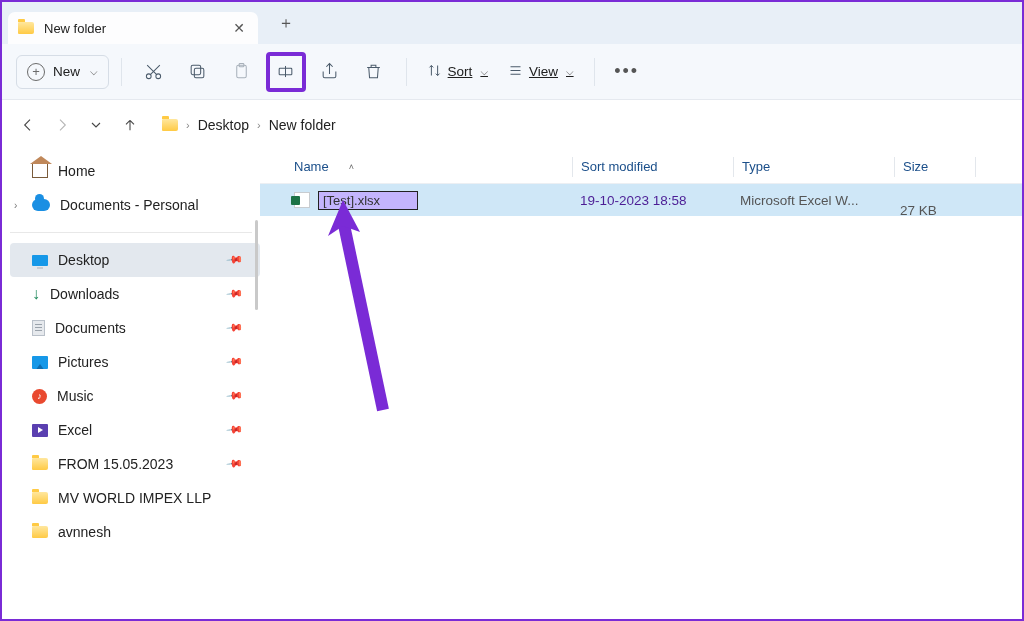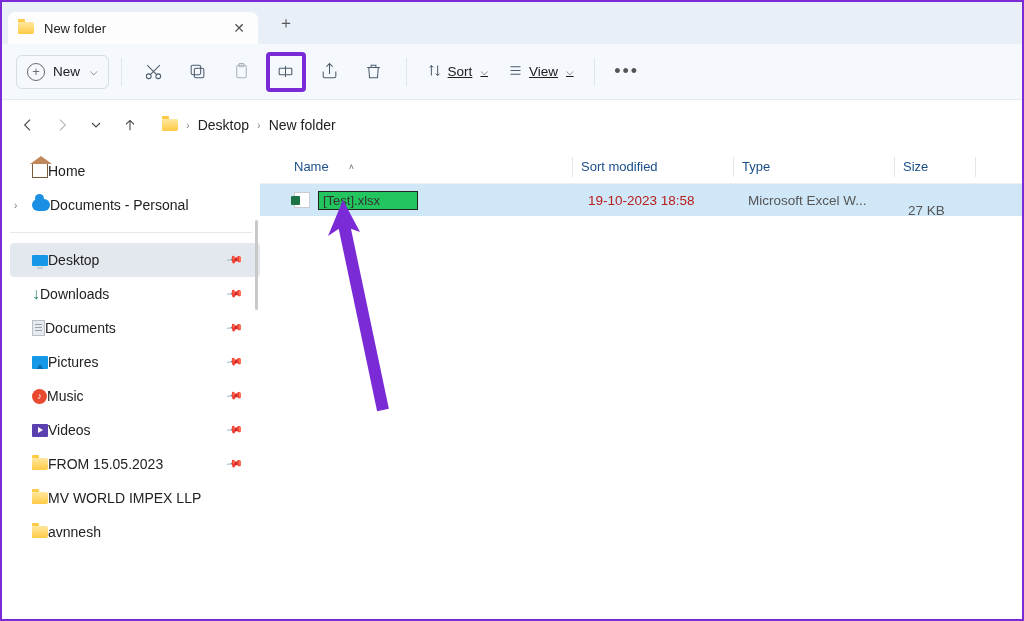--- a/index.html
+++ b/index.html
@@ -24,21 +24,21 @@
 .more-dots { font-size:18px; letter-spacing:2px; color:#555; }
 .navrow { display:flex; align-items:center; height:50px; padding: 0 16px; gap:14px; }
 .navarrow { width:20px; height:20px; display:flex; align-items:center; justify-content:center; color:#454545; cursor:pointer; }
 .navarrow.disabled { color:#b5b5b5; cursor:default;}
 .navarrow svg{ width:16px; height:16px; stroke:currentColor; stroke-width:1.6; fill:none;}
 .crumbs { display:flex; align-items:center; gap:8px; font-size:14px; color:#222; margin-left: 8px;}
 .crumb-sep { color:#888; font-size:11px;}
 .body { display:flex; height: calc(100% - 42px - 56px - 50px); }
 .nav { width: 258px; padding: 4px 0 0 8px; overflow:hidden; position:relative;}
 .nav::after{content:"";position:absolute;right:2px;top:70px;width:3px;height:90px;background:#c9c9c9;border-radius:3px;}
-.navitem { display:flex; align-items:center; gap:0; height:34px; padding: 0 10px 0 22px; font-size:14px; color:#222; cursor:pointer; border-radius:4px; position:relative;}
+.navitem { display:flex; align-items:center; gap:10px; height:34px; padding: 0 10px 0 22px; font-size:14px; color:#222; cursor:pointer; border-radius:4px; position:relative;}
 .navitem.selected { background:#e3e8ee; }
 .navitem .pin { position:absolute; right:18px; color:#9aa2ab; font-size:11px; transform:rotate(40deg);}
 .navitem .exp { position:absolute; left:4px; font-size:10px; color:#777;}
 .nav-divider{ height:1px; background:#e8e8e8; margin:10px 8px 10px 0;}
 .ico-home{ width:16px; height:14px; border:1.3px solid #7a5b3a; border-top:none; position:relative;}
 .ico-home::before{content:"";position:absolute;left:-3px;top:-8px;width:0;height:0;border-left:11px solid transparent;border-right:11px solid transparent;border-bottom:8px solid #c0885a;}
 .ico-cloud{ width:18px; height:12px; background:#1a8fe3; border-radius:8px; position:relative;}
 .ico-cloud::before{content:"";position:absolute;left:3px;top:-5px;width:9px;height:9px;background:#1a8fe3;border-radius:50%;}
 .ico-desktop{width:16px;height:11px;background:#1698e8;border-radius:1px;position:relative;}
 .ico-desktop::after{content:"";position:absolute;left:5px;bottom:-3px;width:6px;height:2px;background:#c7ccd2;}
@@ -54,26 +54,26 @@
 .cols { display:flex; align-items:center; height:34px; border-bottom:1px solid #eceff3; font-size:13px; color:#1b4f8a; padding-left:26px;}
 .col { padding: 0 8px; cursor:pointer; display:flex; align-items:center; gap:20px;}
 .col.name{ width:286px;}
 .col.dm{ width:160px;}
 .col.ty{ width:160px;}
 .col.sz{ width:80px; text-align:center;}
 .cols .sep{ width:1px; height:20px; background:#e3e7ec;}
 .row { display:flex; align-items:center; height:32px; padding-left:26px; font-size:13.5px; background:#cfe7f7;}
 .row .cell{ padding:0 8px; color:#333;}
 .row .cell.name{ width:286px; display:flex; align-items:center; gap:8px;}
-.row .cell.dm{ width:160px; color:#b91c1c;margin-left:8px;}
+.row .cell.dm{ width:160px; color:#4c1d95;}
 .row .cell.ty{ width:160px; color:#555;}
 .row .cell.sz{ width:80px; color:#555;margin-top:20px;}
 .xls-ico{width:16px;height:16px;background:#fff;border:1px solid #c8ccd0;position:relative;}
 .xls-ico::before{content:"";position:absolute;left:-4px;top:3px;width:9px;height:9px;background:#1c7346;border-radius:1px;}
-.rename-box{ border:1px solid #222; background:#22c55e; padding:1px 4px; font-size:13px; min-width:100px; display:inline-block;}
+.rename-box{ border:1px solid #222; background:#c4b5fd; padding:1px 4px; font-size:13px; min-width:100px; display:inline-block;}
 .big-arrow{ position:absolute; left:68px; top:50px; pointer-events:none; }
 .big-arrow svg{ width:80px; height:220px; }
 </style>
 </head>
 <body>
 
 <div class="tabbar">
   <div class="tab">
     <span class="folder-ico"></span>
     <span class="tab-title">New folder</span>
@@ -210,21 +210,21 @@
       <span>Pictures</span>
       <span class="pin">📌</span>
     </div>
     <div class="navitem">
       <span class="ico-music">♪</span>
       <span>Music</span>
       <span class="pin">📌</span>
     </div>
     <div class="navitem">
       <span class="ico-video"></span>
-      <span>Videos</span>
+      <span>Excel</span>
       <span class="pin">📌</span>
     </div>
     <div class="navitem">
       <span class="folder-ico"></span>
       <span>FROM 15.05.2023</span>
       <span class="pin">📌</span>
     </div>
     <div class="navitem">
       <span class="folder-ico"></span>
       <span>MV WORLD IMPEX LLP</span>

